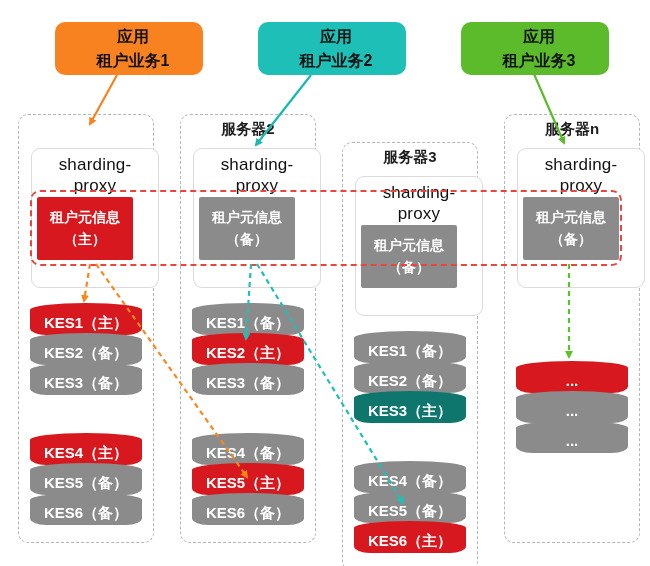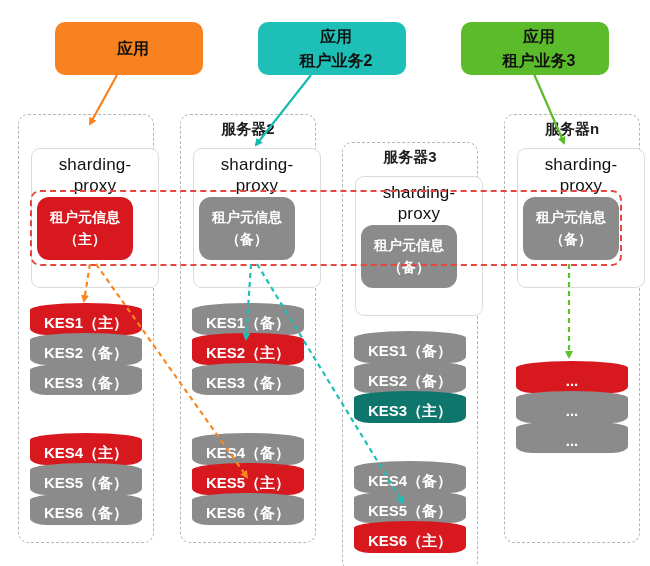--- a/index.html
+++ b/index.html
@@ -30,21 +30,21 @@
     position:absolute; left:12px; top:33px; width:128px; height:140px;
     background:#ffffff; border:1.5px solid #DBDBDB; border-radius:9px; box-sizing:border-box;
   }
   .proxy-label {
     margin-top:5px; text-align:center; font-size:17px; font-weight:500;
     color:#111; line-height:1.25; letter-spacing:0.2px;
   }
   .meta-box {
     position:absolute; left:5px; top:48px; width:96px; height:63px;
     display:flex; flex-direction:column; justify-content:center; text-align:center;
-    color:#ffffff; font-size:14px; font-weight:bold; line-height:1.55; border-radius:12px;
+    color:#ffffff; font-size:14px; font-weight:bold; line-height:1.55; border-radius:2px;
   }
   
   .stack { position:absolute; left:11px; width:112px; }
   .layer {
     position:relative; height:25px; margin-top:7px;
     border-radius:0 0 16px 16px / 0 0 7px 7px;
   }
   .layer::before {
     content:""; position:absolute; top:-7px; left:0; right:0; height:14px;
     border-radius:50%; background:inherit;
@@ -63,20 +63,21 @@
   
   .arrows { position:absolute; left:0; top:0; z-index:5; pointer-events:none; }
 </style>
 </head>
 <body>
 
 <div class="canvas">
 
   <div class="app app-0" style="background: rgb(248, 130, 31);">
     <div class="app-line">应用</div>
+    <div class="app-line">租户业务1</div>
   </div>
   <div class="app app-1" style="background: rgb(30, 191, 182);">
     <div class="app-line">应用</div>
     <div class="app-line">租户业务2</div>
   </div>
   <div class="app app-2" style="background: rgb(91, 187, 43);">
     <div class="app-line">应用</div>
     <div class="app-line">租户业务3</div>
   </div>
 

